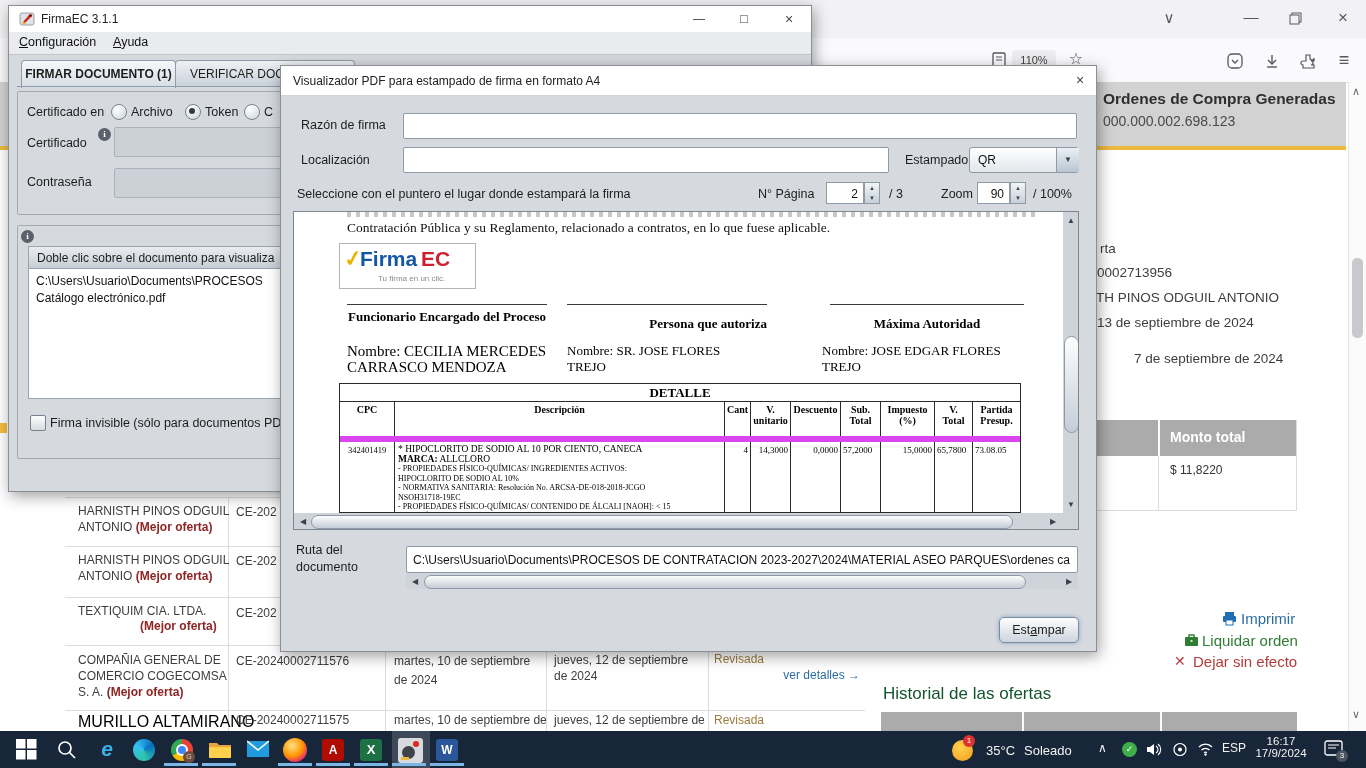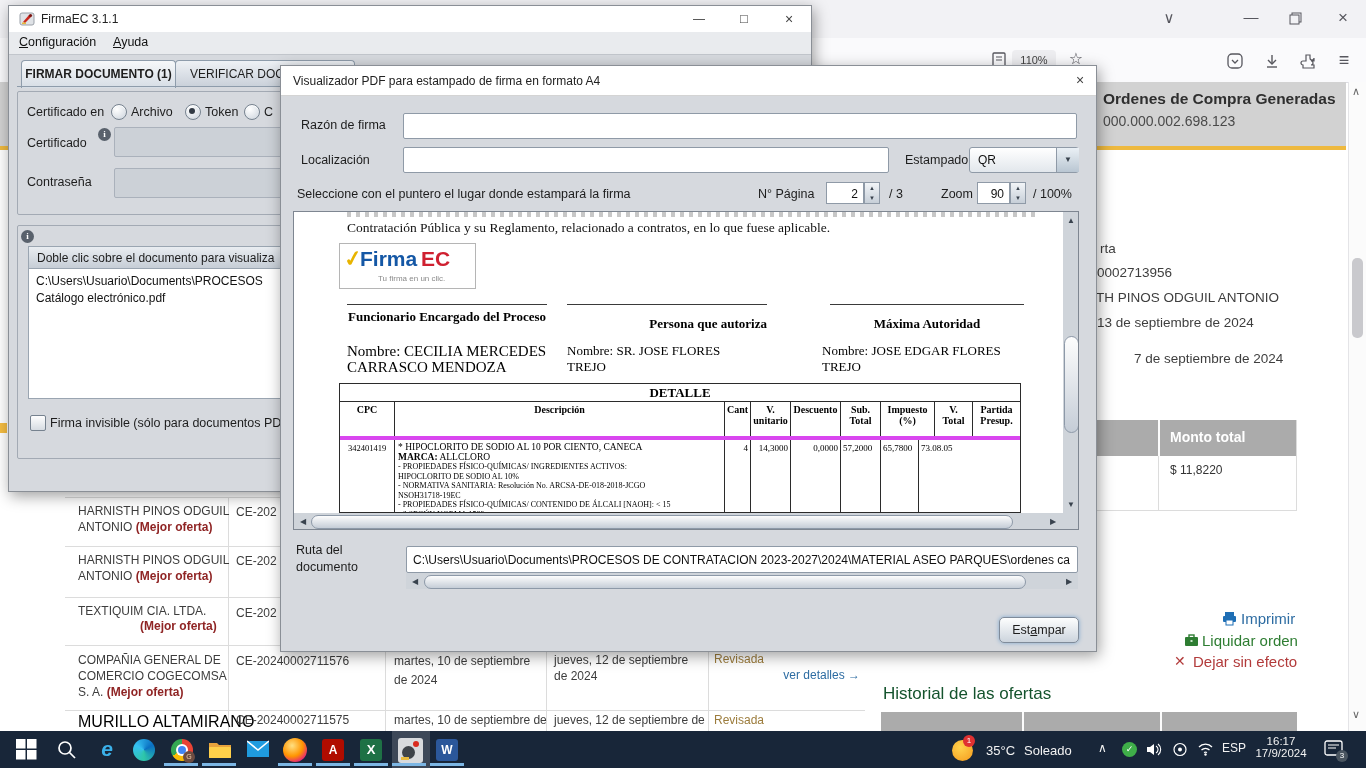--- a/index.html
+++ b/index.html
@@ -314,21 +314,21 @@
         <div class="abs sigrule" style="left:536px;top:92px;width:194px;"></div>
         <div class="abs" style="left:53px;top:97px;width:200px;text-align:center;font-weight:bold;font-size:13px;line-height:15px;">Funcionario Encargado del Proceso</div>
         <div class="abs" style="left:273px;top:104px;width:200px;text-align:right;font-weight:bold;font-size:13px;">Persona que autoriza</div>
         <div class="abs" style="left:536px;top:104px;width:194px;text-align:center;font-weight:bold;font-size:13px;">Máxima Autoridad</div>
         <div class="abs" style="left:53px;top:131px;width:208px;font-size:15px;line-height:16px;">Nombre: CECILIA MERCEDES CARRASCO MENDOZA</div>
         <div class="abs" style="left:273px;top:131px;width:185px;font-size:13px;line-height:16px;">Nombre: SR. JOSE FLORES TREJO</div>
         <div class="abs" style="left:528px;top:131px;width:202px;font-size:13px;line-height:16px;">Nombre: JOSE EDGAR FLORES TREJO</div>
 
         <div class="abs dtable clip" style="left:45px;top:171px;width:682px;height:130px;box-sizing:border-box;">
           <div style="height:17px;line-height:17px;text-align:center;font-weight:bold;font-size:13px;border-bottom:1px solid #2b2b2b;">DETALLE</div>
-          <div style="display:flex;height:34px;border-bottom:4px solid #d946ef;">
+          <div style="display:flex;height:34px;border-bottom:6px solid #d946ef;">
             <div class="dcell preline" style="width:55px;text-align:center;font-weight:bold;font-size:10px;padding-top:2px;">CPC</div>
             <div class="dcell preline" style="width:330px;text-align:center;font-weight:bold;font-size:10px;padding-top:2px;">Descripción</div>
             <div class="dcell preline" style="width:26px;text-align:center;font-weight:bold;font-size:10px;padding-top:2px;">Cant</div>
             <div class="dcell preline" style="width:40px;text-align:center;font-weight:bold;font-size:10px;padding-top:2px;">V.
 unitario</div>
             <div class="dcell preline" style="width:50px;text-align:center;font-weight:bold;font-size:10px;padding-top:2px;">Descuento</div>
             <div class="dcell preline" style="width:40px;text-align:center;font-weight:bold;font-size:10px;padding-top:2px;">Sub.
 Total</div>
             <div class="dcell preline" style="width:54px;text-align:center;font-weight:bold;font-size:10px;padding-top:2px;">Impuesto
 (%)</div>
@@ -347,20 +347,21 @@
 -   NORMATIVA SANITARIA: Resolución No. ARCSA-DE-018-2018-JCGO
 NSOH31718-19EC
 -   PROPIEDADES FÍSICO-QUÍMICAS/ CONTENIDO DE ÁLCALI [NAOH]: &lt; 15
 g/l SEGÚN NORMA 1583
 -   PROPIEDADES FÍSICO-QUÍMICAS/ OTROS INGREDIENTES: AGUA</div>
             </div>
             <div class="dcell" style="width:26px;text-align:right;font-size:9px;padding:3px 2px 0 0;box-sizing:border-box;">4</div>
             <div class="dcell" style="width:40px;text-align:right;font-size:9px;padding:3px 2px 0 0;box-sizing:border-box;">14,3000</div>
             <div class="dcell" style="width:50px;text-align:right;font-size:9px;padding:3px 2px 0 0;box-sizing:border-box;">0,0000</div>
             <div class="dcell" style="width:40px;font-size:9px;padding:3px 0 0 2px;box-sizing:border-box;">57,2000</div>
+            <div class="dcell" style="width:54px;text-align:right;font-size:9px;padding:3px 2px 0 0;box-sizing:border-box;">15,0000</div>
             <div class="dcell" style="width:38px;font-size:9px;padding:3px 0 0 2px;box-sizing:border-box;">65,7800</div>
             <div style="width:47px;font-size:9px;padding:3px 0 0 2px;box-sizing:border-box;">73.08.05</div>
           </div>
         </div>
       </div>
 
       <div class="abs sb-track" style="left:769px;top:0;width:16px;height:301px;">
         <div class="sb-arrow" style="margin-top:4px;">▲</div>
       </div>
       <div class="abs sb-thumb" style="left:770px;top:124px;width:13px;height:95px;"></div>

